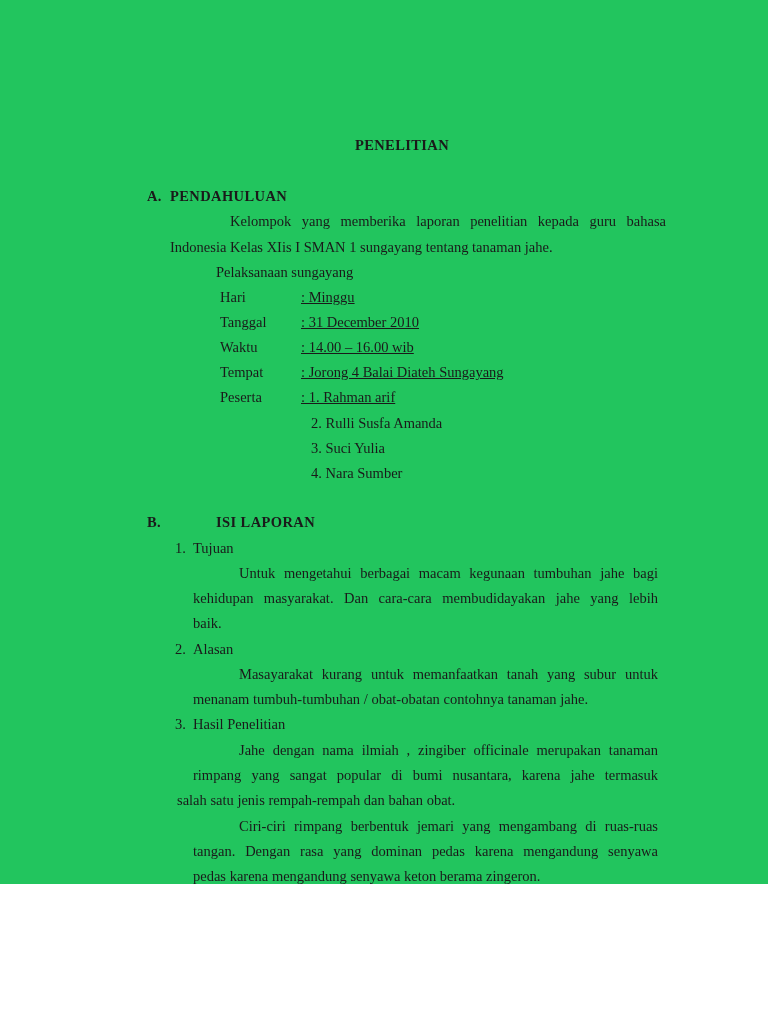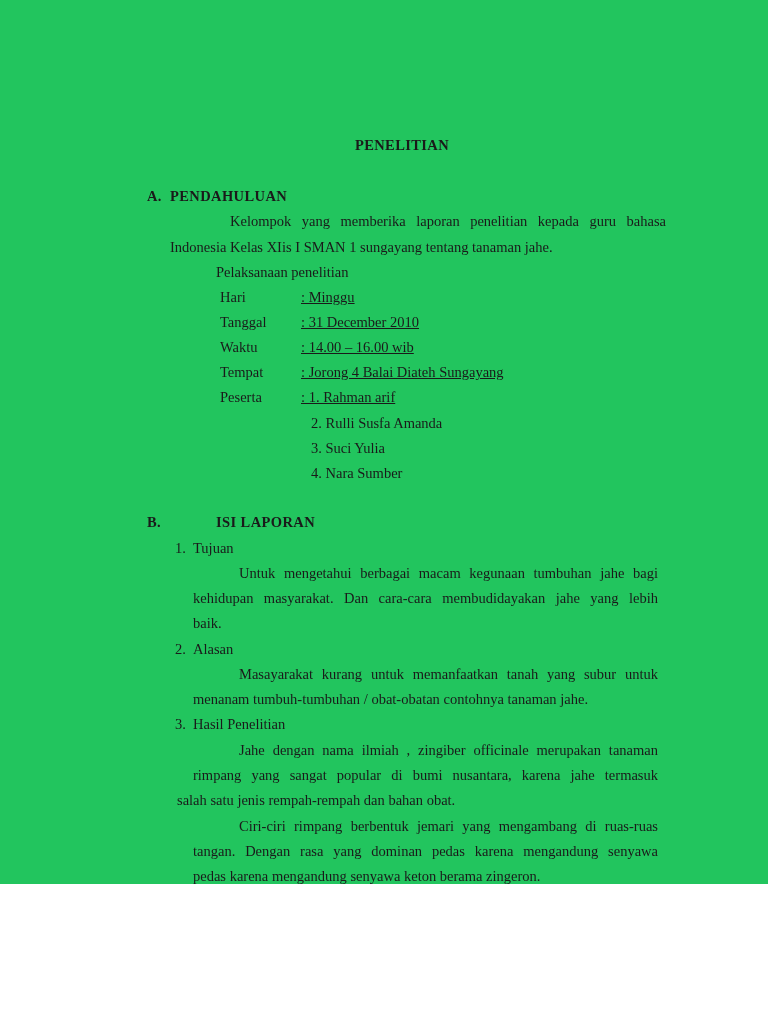--- a/index.html
+++ b/index.html
@@ -45,21 +45,21 @@
 
   <div class="abs title heading">PENELITIAN</div>
 
   <div>
     <span class="abs heading" style="left:147px; top:188px;">A.</span>
     <span class="abs heading" style="left:170px; top:188px;">PENDAHULUAN</span>
 
     <div class="just" style="left:230px; width:436px; top:213px;">Kelompok yang memberika laporan penelitian kepada guru bahasa</div>
     <div class="abs" style="left:170px; top:239px;">Indonesia Kelas XIis I SMAN 1 sungayang tentang tanaman jahe.</div>
 
-    <div class="abs" style="left:216px; top:264px;">Pelaksanaan penelitian</div>
+    <div class="abs" style="left:216px; top:264px;">Pelaksanaan sungayang</div>
 
     <div class="row" style="top:289px; left:0; width:768px;">
       <span class="lbl">Hari</span>
       <span class="val">: Minggu</span>
     </div>
     <div class="row" style="top:314px; left:0; width:768px;">
       <span class="lbl">Tanggal</span>
       <span class="val">: 31 December 2010</span>
     </div>
     <div class="row" style="top:339px; left:0; width:768px;">

